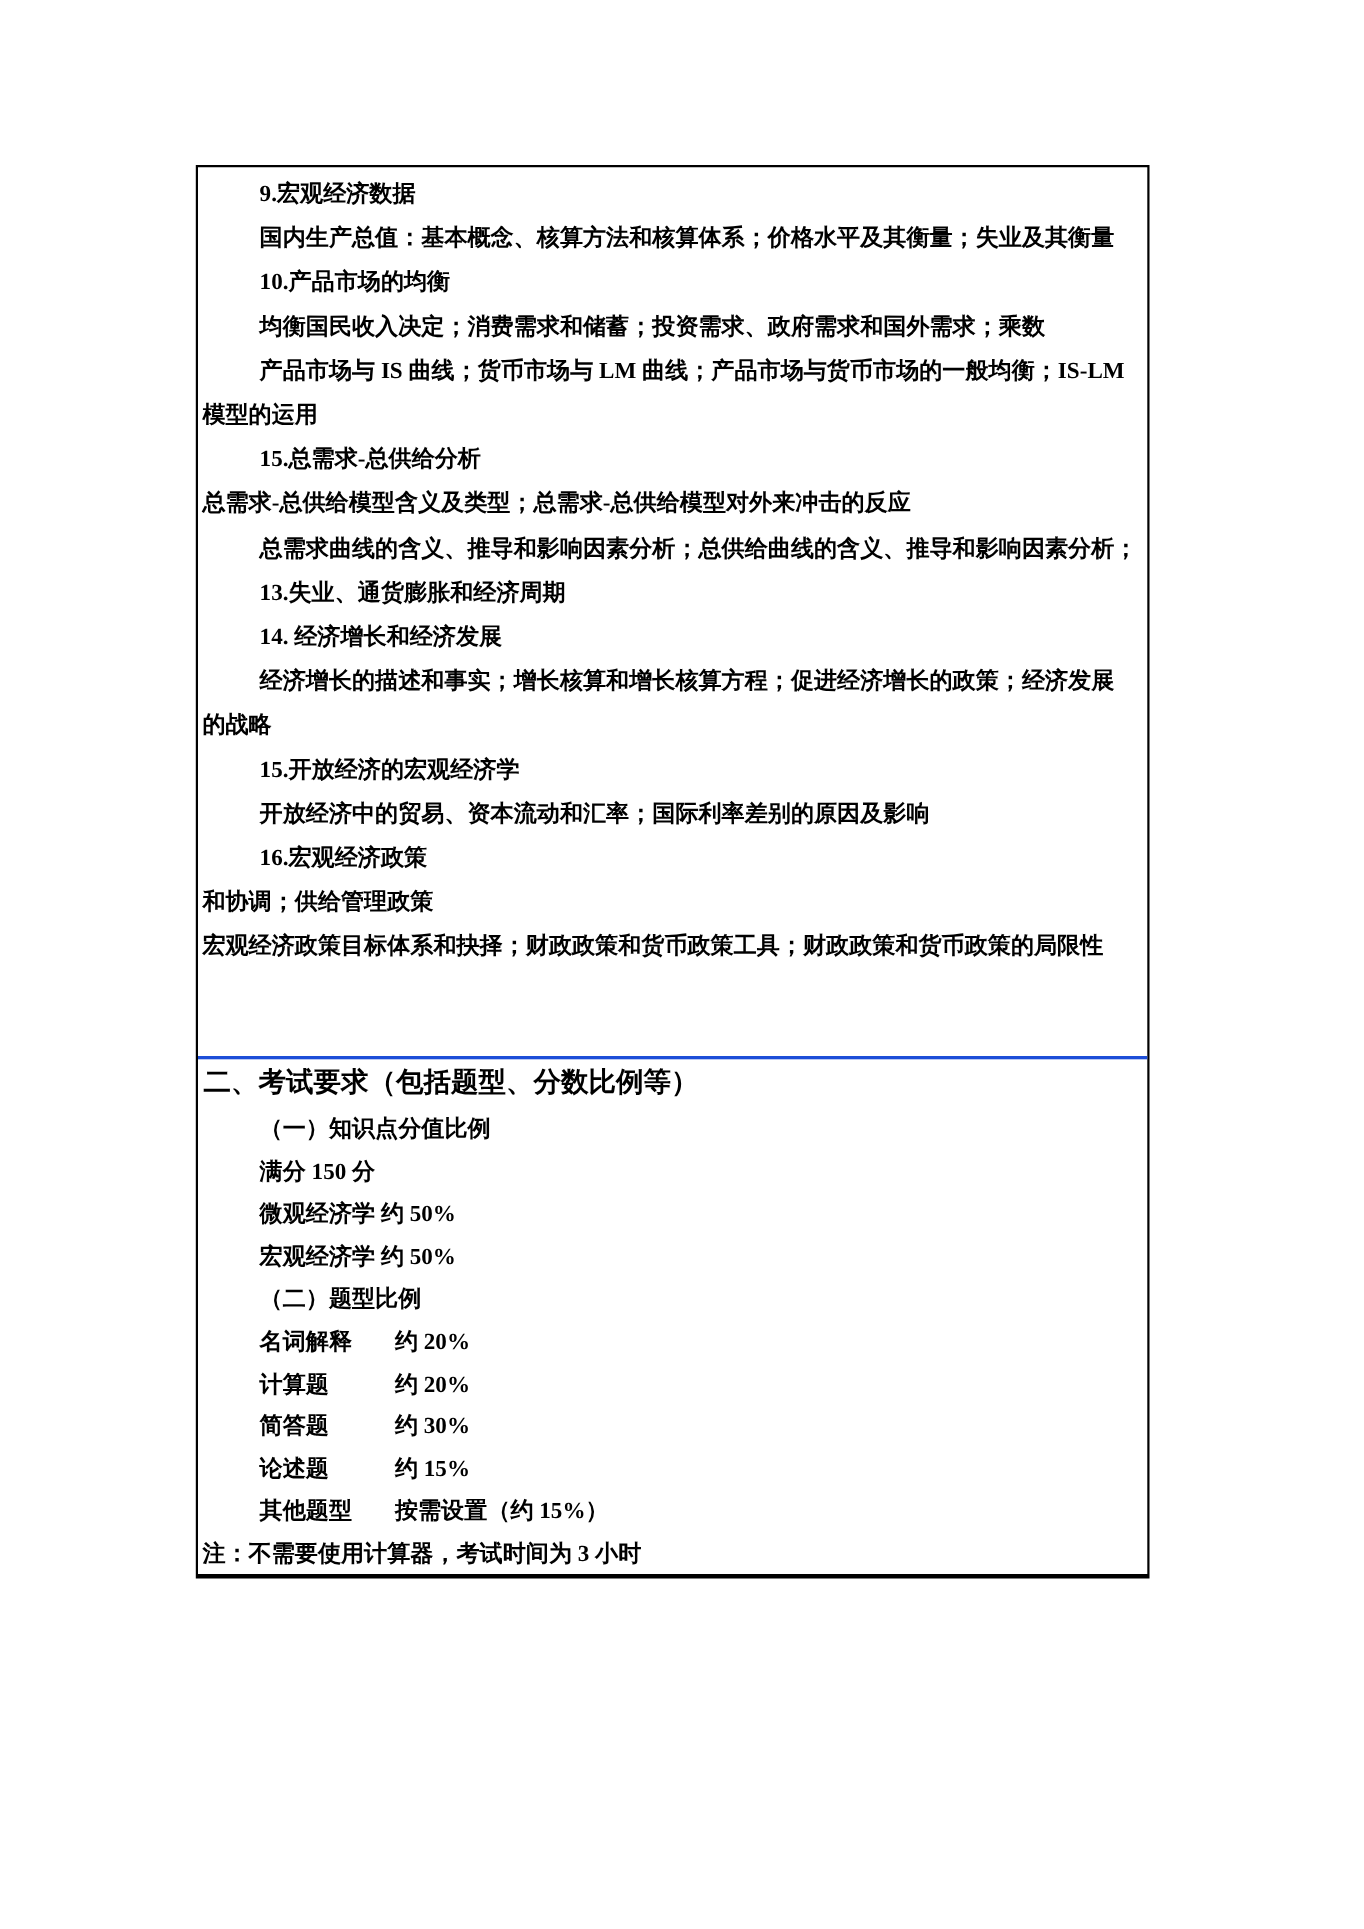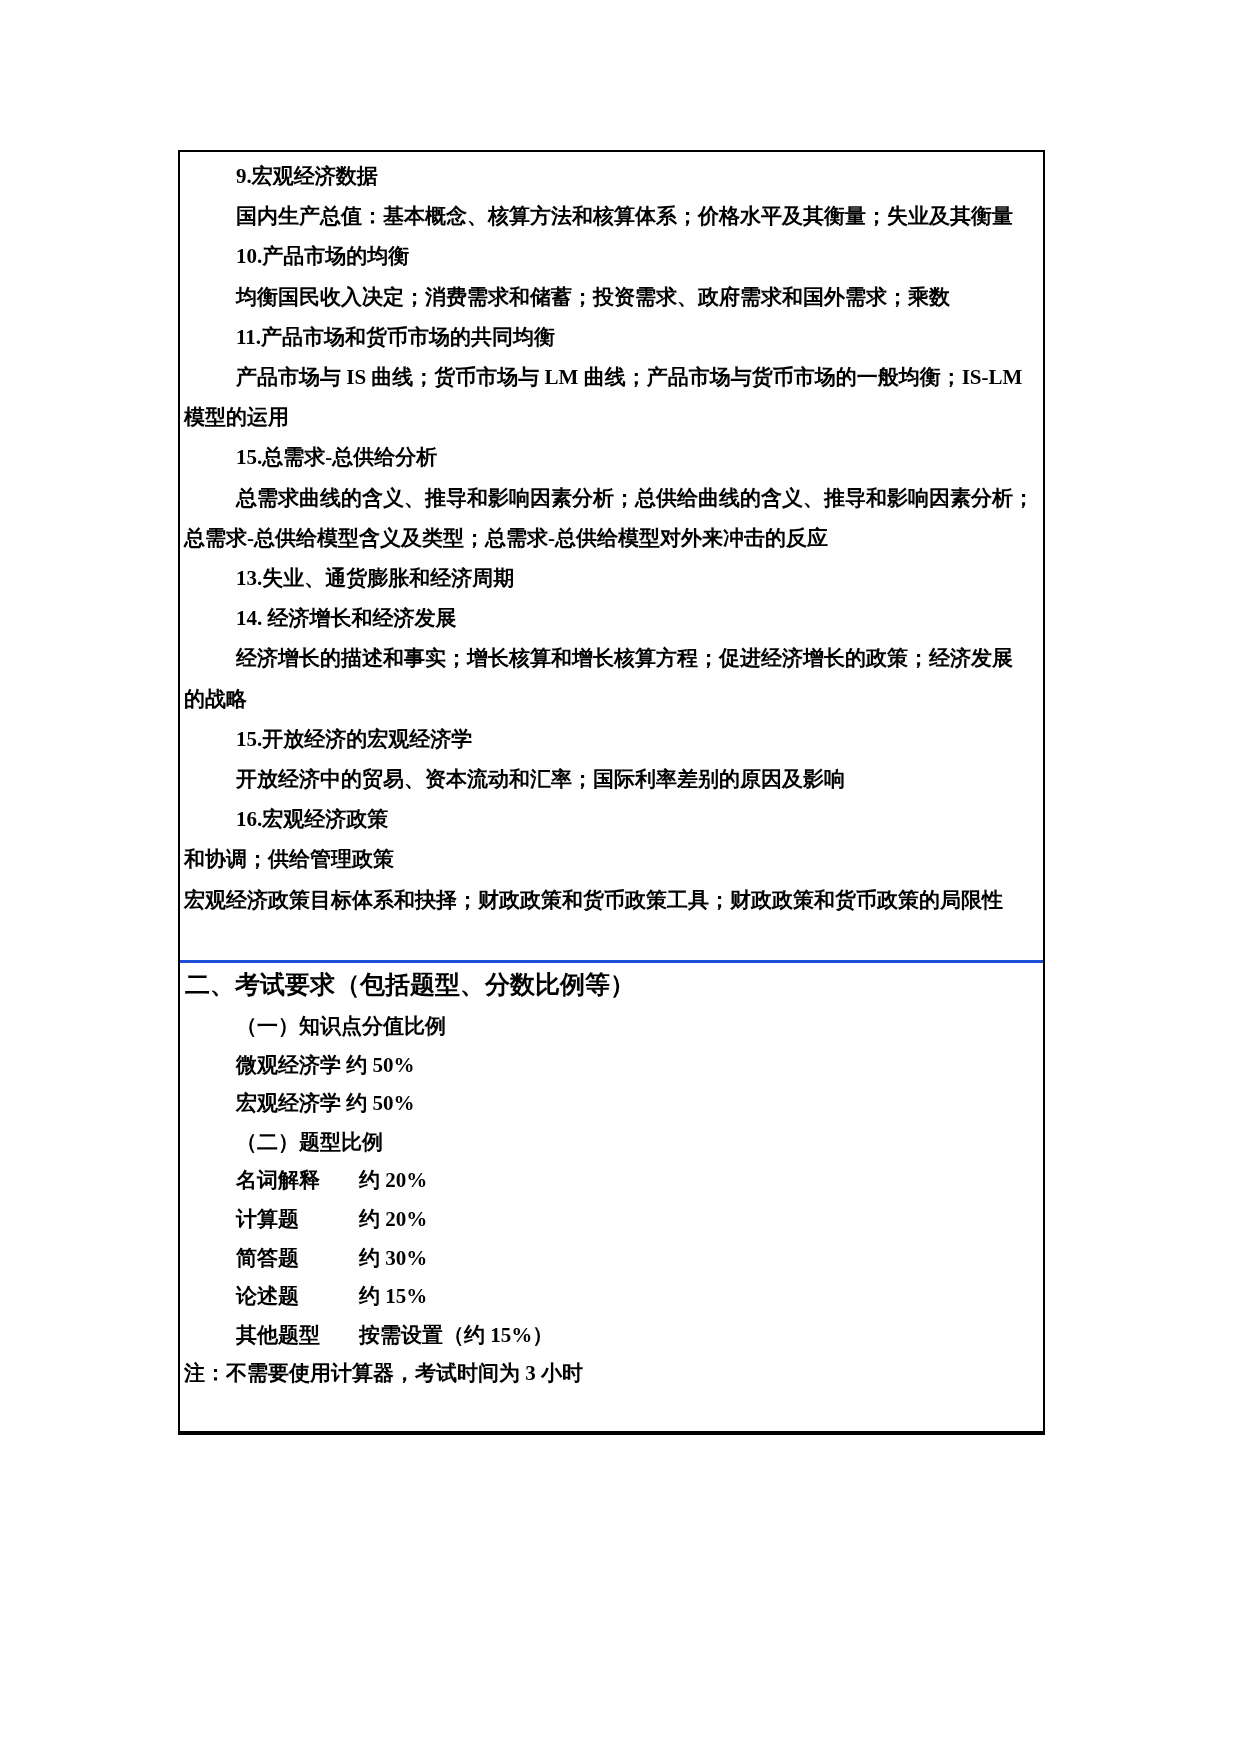--- a/index.html
+++ b/index.html
@@ -65,41 +65,41 @@
 </head>
 <body>
 
 <div class="doc-table">
 
   <div class="row row-section1">
     <div class="line indent">9.宏观经济数据</div>
     <div class="line indent">国内生产总值：基本概念、核算方法和核算体系；价格水平及其衡量；失业及其衡量</div>
     <div class="line indent">10.产品市场的均衡</div>
     <div class="line indent">均衡国民收入决定；消费需求和储蓄；投资需求、政府需求和国外需求；乘数</div>
-    <div class="line indent">11.产品市场和货币市场的共同均衡</div>
     <div class="line indent">产品市场与 IS 曲线；货币市场与 LM 曲线；产品市场与货币市场的一般均衡；IS-LM</div>
     <div class="line">模型的运用</div>
     <div class="line indent">15.总需求-总供给分析</div>
+    <div class="line">总需求-总供给模型含义及类型；总需求-总供给模型对外来冲击的反应</div>
     <div class="line indent">总需求曲线的含义、推导和影响因素分析；总供给曲线的含义、推导和影响因素分析；</div>
-    <div class="line">总需求-总供给模型含义及类型；总需求-总供给模型对外来冲击的反应</div>
     <div class="line indent">13.失业、通货膨胀和经济周期</div>
     <div class="line indent">14. 经济增长和经济发展</div>
     <div class="line indent">经济增长的描述和事实；增长核算和增长核算方程；促进经济增长的政策；经济发展</div>
     <div class="line">的战略</div>
     <div class="line indent">15.开放经济的宏观经济学</div>
     <div class="line indent">开放经济中的贸易、资本流动和汇率；国际利率差别的原因及影响</div>
     <div class="line indent">16.宏观经济政策</div>
     <div class="line">和协调；供给管理政策</div>
     <div class="line">宏观经济政策目标体系和抉择；财政政策和货币政策工具；财政政策和货币政策的局限性</div>
   </div>
 
   <div class="row row-section2">
     <div class="section2-heading">二、考试要求（包括题型、分数比例等）</div>
 
     <div class="line indent">（一）知识点分值比例</div>
+    <div class="line indent">满分 150 分</div>
     <div class="line indent">微观经济学 约 50%</div>
     <div class="line indent">宏观经济学 约 50%</div>
     <div class="line indent">（二）题型比例</div>
 
     <div class="line indent">
       <span class="type-label">名词解释</span><span>约 20%</span>
     </div>
     <div class="line indent">
       <span class="type-label">计算题</span><span>约 20%</span>
     </div>

